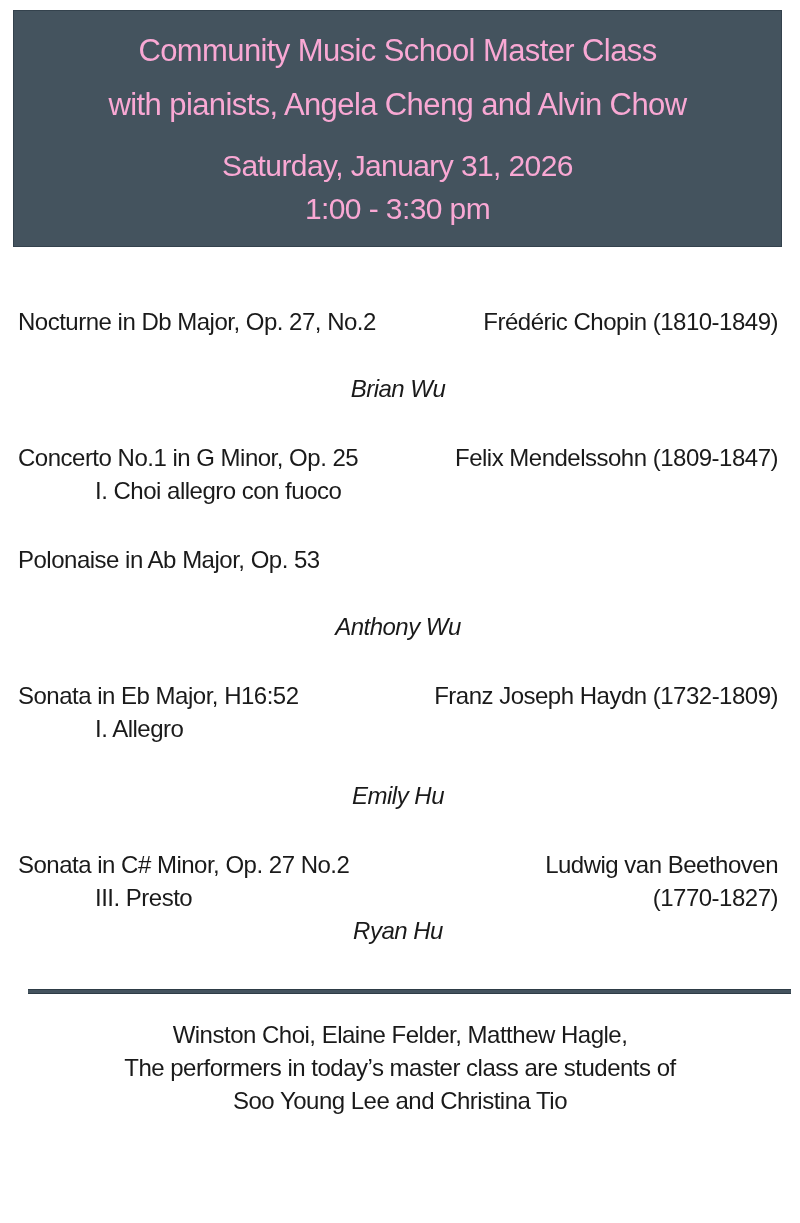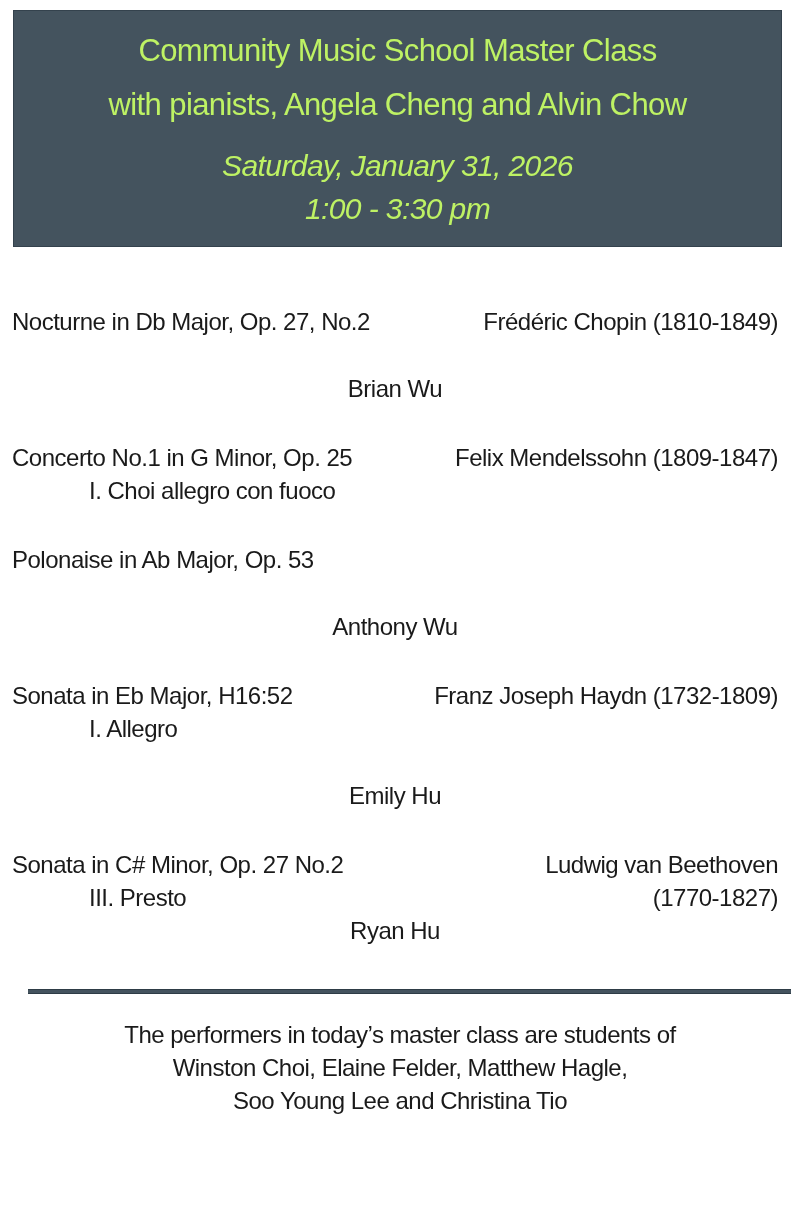--- a/index.html
+++ b/index.html
@@ -18,44 +18,43 @@
   }
 
   
   .header-banner {
     box-sizing: border-box;
     width: 769px;
     height: 237px;
     margin: 10px 0 0 13px;
     background: #44535e;
     border: 1px solid #34424d;
-    color: #bef264;
+    color: #f9a8d4;
     text-align: center;
     padding-top: 13px;
   }
   .header-title-line {
     font-size: 31px;
     line-height: 54px;
     letter-spacing: -0.6px;
     white-space: nowrap;
   }
   .header-datetime {
     margin-top: 12px;
-    font-style: italic;
   }
   .header-dt-line {
     font-size: 30px;
     line-height: 43px;
     letter-spacing: -0.6px;
     white-space: nowrap;
   }
 
   
   .program {
-    padding: 0 22px 0 12px;
+    padding: 0 22px 0 18px;
   }
   .entry {
     margin-top: 36px;
   }
   .entry.first {
     margin-top: 58px;
   }
   .entry-row {
     display: flex;
     justify-content: space-between;
@@ -74,20 +73,21 @@
   }
   .piece-col {
     white-space: nowrap;
   }
   .movement {
     padding-left: 77px;
   }
   .performers {
     margin-top: 34px;
     text-align: center;
+    font-style: italic;
     font-size: 24px;
     line-height: 33px;
     letter-spacing: -0.5px;
   }
   .performers.tight {
     margin-top: 0;
   }
 
   
   .divider {
@@ -178,18 +178,18 @@
       <div class="performers tight">
         <div>Ryan Hu</div>
       </div>
     </section>
 
   </div>
 
   <div class="divider"></div>
 
   <div class="footer">
+    <div>Winston Choi, Elaine Felder, Matthew Hagle,</div>
     <div>The performers in today’s master class are students of</div>
-    <div>Winston Choi, Elaine Felder, Matthew Hagle,</div>
     <div>Soo Young Lee and Christina Tio</div>
   </div>
 
 </div>
 
 </body></html>

